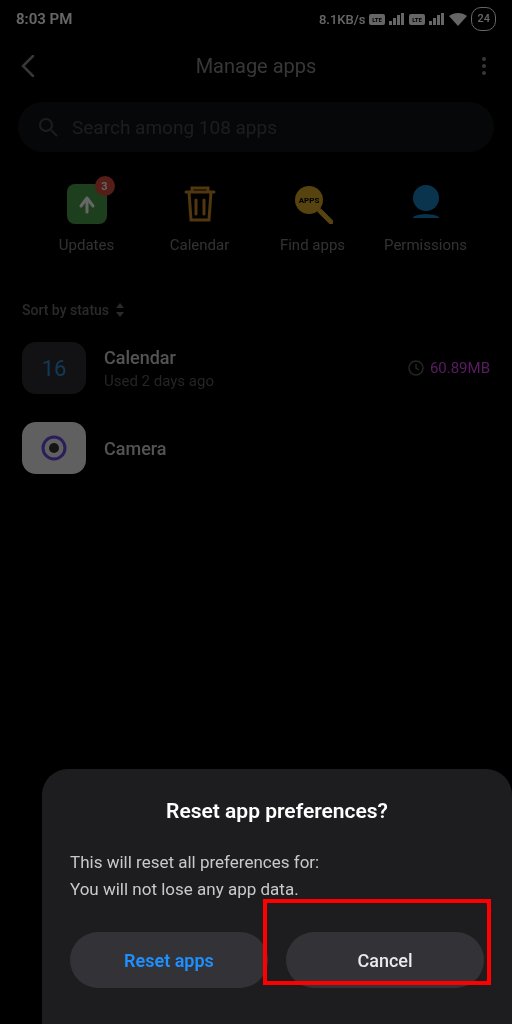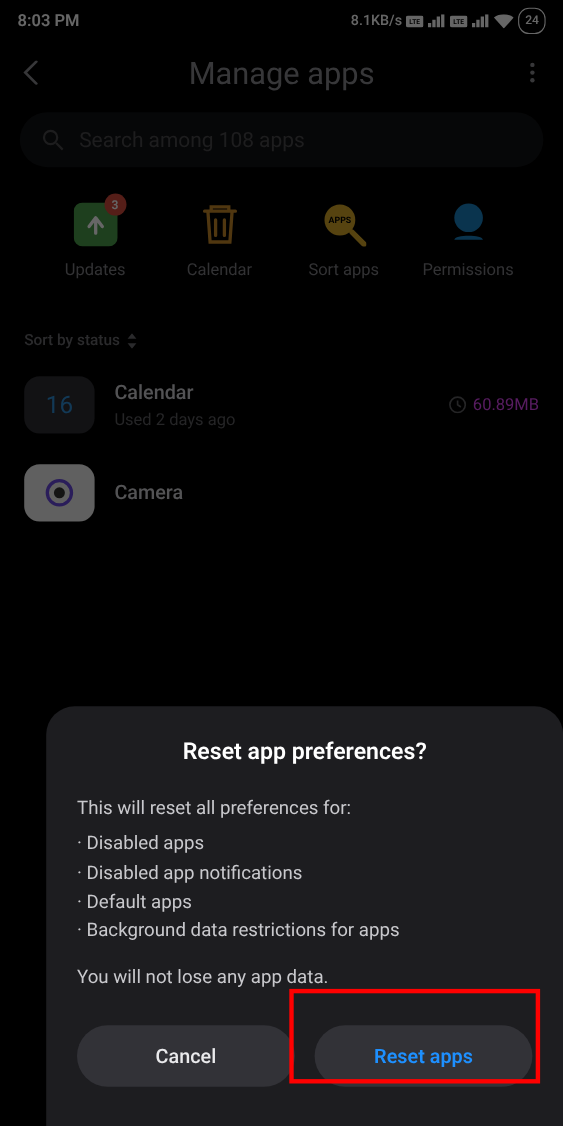--- a/index.html
+++ b/index.html
@@ -35,21 +35,21 @@
   .header {
     display: flex;
     align-items: center;
     height: 56px;
     padding: 0 12px;
     color: #7a7a7a;
   }
   .header-title {
     flex: 1;
     text-align: center;
-    font-size: 28px;
+    font-size: 20px;
     color: #8a8a8f;
   }
   .back, .more { width: 32px; display:flex; align-items:center; justify-content:center;}
   
   .search {
     margin: 8px 18px 0;
     height: 50px;
     border-radius: 28px;
     background: #111214;
     display: flex;
@@ -225,21 +225,21 @@
     <span>Calendar</span>
   </div>
   <div class="qa">
     <div class="qa-icon">
       <svg width="40" height="40">
           <circle cx="16" cy="16" r="14" fill="#d8a828"></circle>
           <text x="16" y="19" font-size="8" text-anchor="middle" fill="#000" font-weight="700">APPS</text>
           <line x1="27" y1="27" x2="38" y2="38" stroke="#d8a828" stroke-width="5" stroke-linecap="round"></line>
         </svg>
     </div>
-    <span>Sort apps</span>
+    <span>Find apps</span>
   </div>
   <div class="qa">
     <div class="qa-icon">
       <svg width="34" height="40">
           <circle cx="17" cy="14" r="13" fill="#1982c4"></circle>
           <path d="M4 34c0-5 26-5 26 0" fill="#1982c4"></path>
         </svg>
     </div>
     <span>Permissions</span>
   </div>
@@ -280,31 +280,25 @@
     <div class="app-name">Camera</div>
   </div>
 </div>
 
 <div class="dimmer"></div>
 
 <div class="sheet">
   <div class="sheet-title">Reset app preferences?</div>
   <div class="sheet-body">
     <p>This will reset all preferences for:</p>
-    <ul>
-      <li>Disabled apps</li>
-      <li>Disabled app notifications</li>
-      <li>Default apps</li>
-      <li>Background data restrictions for apps</li>
-    </ul>
     <p>You will not lose any app data.</p>
   </div>
   <div class="sheet-actions">
+    <div class="btn confirm">
+        <span>Reset apps</span>
+      </div>
     <div class="btn cancel">
         <span>Cancel</span>
       </div>
-    <div class="btn confirm">
-        <span>Reset apps</span>
-      </div>
   </div>
 </div>
 
 <div class="highlight-box" style="left:263px; top:899px; width:228px; height:86px;"></div>
 
 </body></html>

